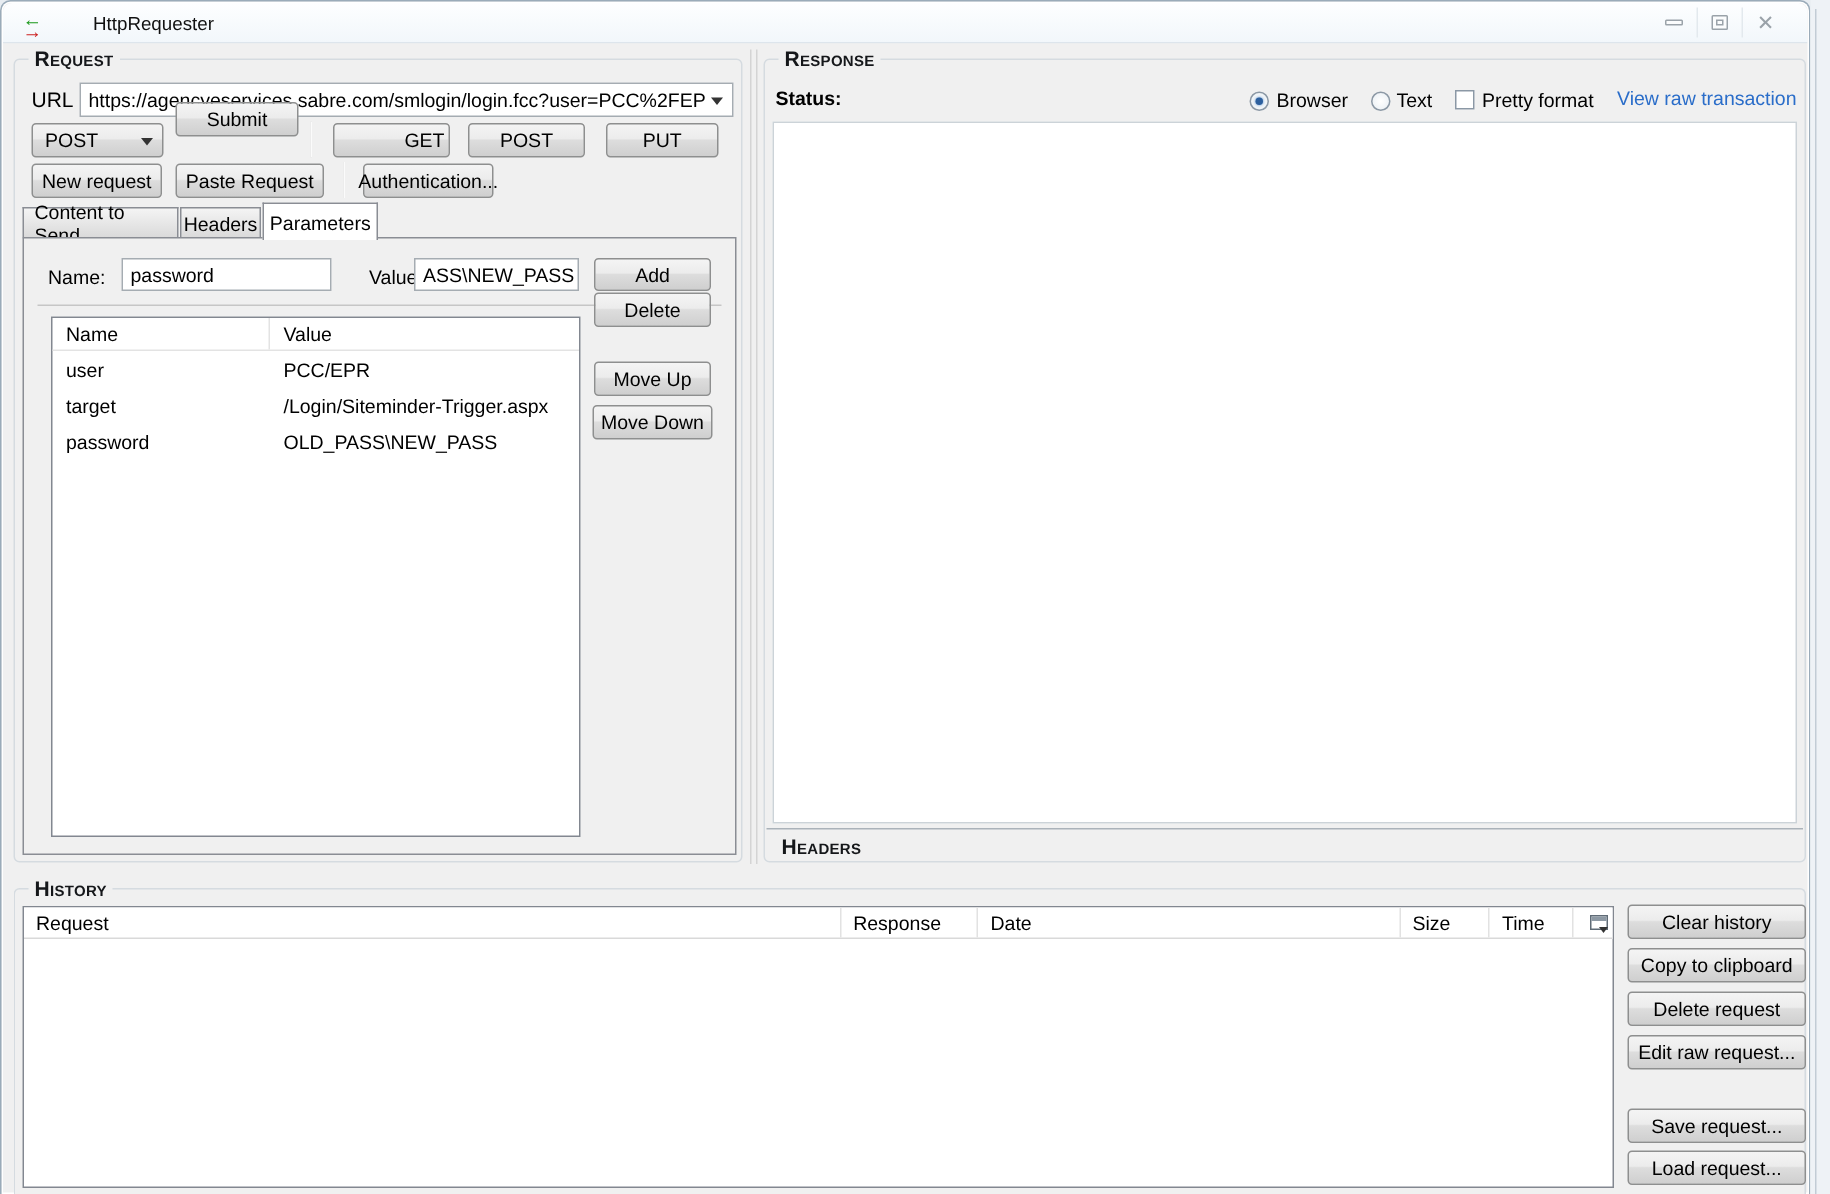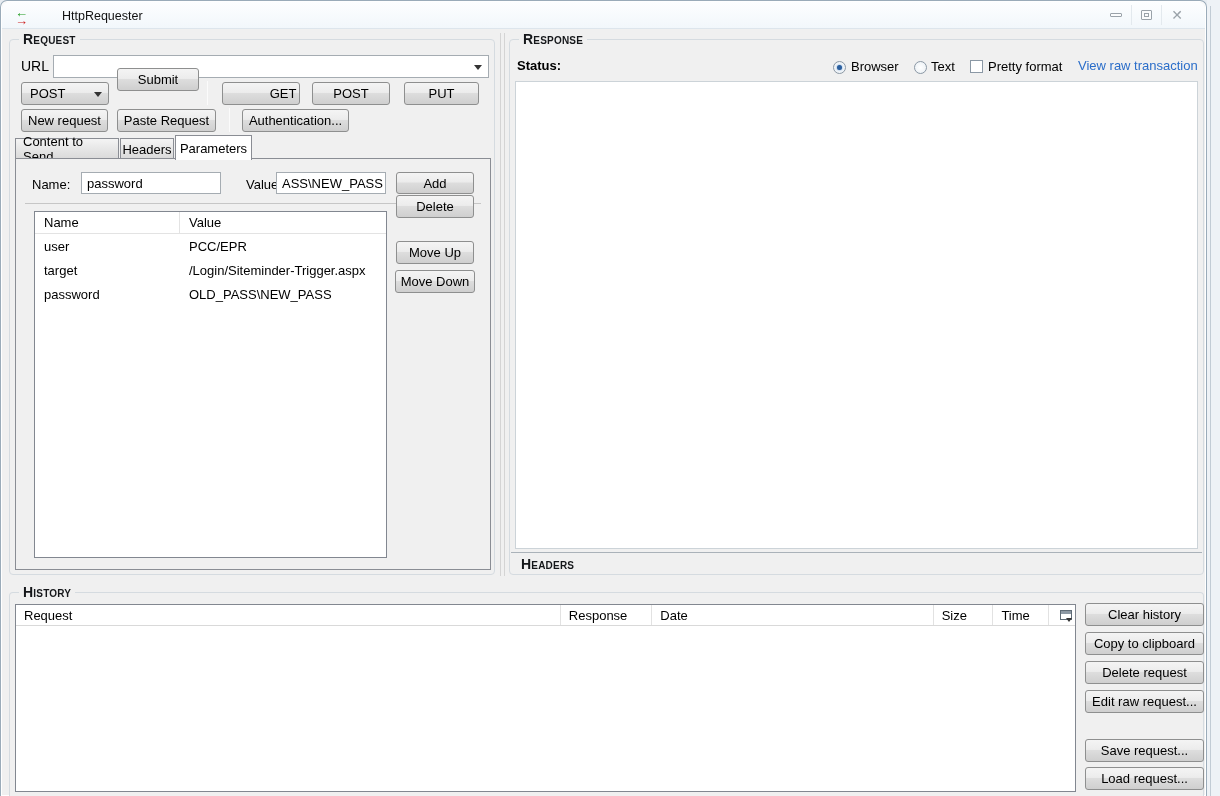--- a/index.html
+++ b/index.html
@@ -106,37 +106,38 @@
         </div>
     </div>
   </div>
 
   <div class="groupbox" style="left:8px; top:38px; width:486px; height:536px;">
     <div class="group-caption">Request</div>
   </div>
 
   <div class="ctl-label" style="left:20px; top:57px; font-size:14px;">URL</div>
   <div class="textbox" style="left:52px; top:54px; width:436px; height:23px;">
+    <span>https://agencyeservices.sabre.com/smlogin/login.fcc?user=PCC%2FEP</span>
     <div class="combo-arrow"></div>
   </div>
 
   <div class="btn" style="left:20px; top:81px; width:88px; height:23px; justify-content:flex-start; padding-left:8px;">
     <span>POST</span>
     <div class="combo-arrow"></div>
   </div>
   <div class="btn" style="left:116px; top:67px; width:82px; height:23px;text-align:right;">Submit</div>
   <div class="vsep" style="left:206px; top:80px; height:24px;"></div>
   <div class="btn" style="left:221px; top:81px; width:78px; height:23px;padding-left:44px;">GET</div>
   <div class="btn" style="left:311px; top:81px; width:78px; height:23px;">POST</div>
   <div class="btn" style="left:403px; top:81px; width:75px; height:23px;">PUT</div>
 
   <div class="btn" style="left:20px; top:108px; width:87px; height:23px;">New request</div>
   <div class="btn" style="left:116px; top:108px; width:99px; height:23px;">Paste Request</div>
   <div class="vsep" style="left:228px; top:107px; height:24px;"></div>
-  <div class="btn" style="left:241px; top:108px; width:107px; height:23px;">Authentication...</div>
+  <div class="btn" style="left:241px; top:108px; width:87px; height:23px;">Authentication...</div>
 
   <div class="tab" style="left:14px; width:104px;">Content to Send</div>
   <div class="tab" style="left:119px; width:54px;">Headers</div>
   <div class="tab active" style="left:174px; width:77px;">Parameters</div>
   <div class="tabpanel"></div>
 
   <div class="ctl-label" style="left:31px; top:176px; z-index:4;">Name:</div>
   <div class="textbox" style="left:80px; top:171px; width:140px; height:22px; z-index:4;">
     <span>password</span>
   </div>

